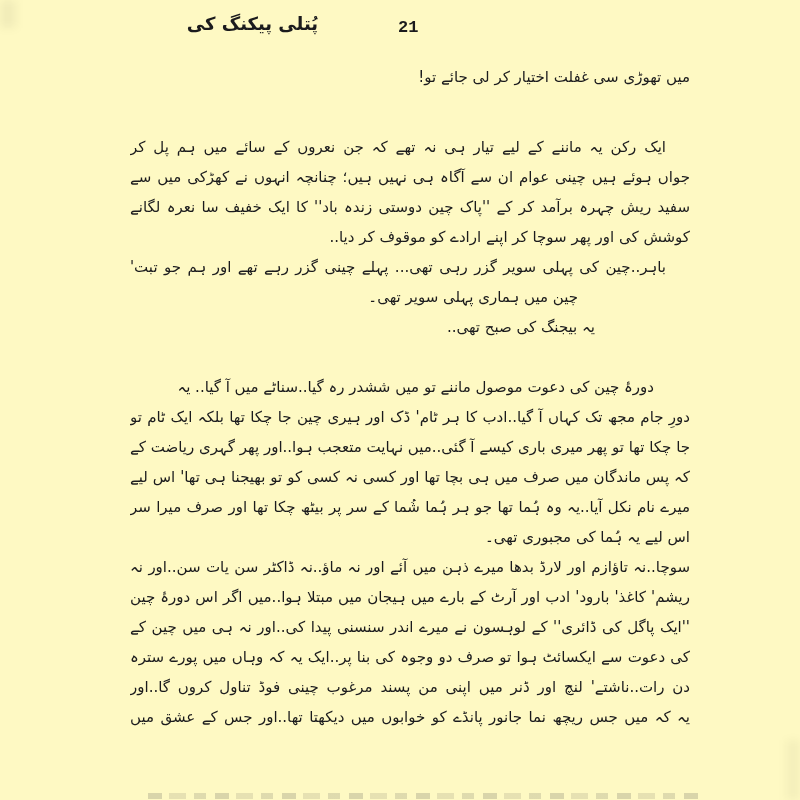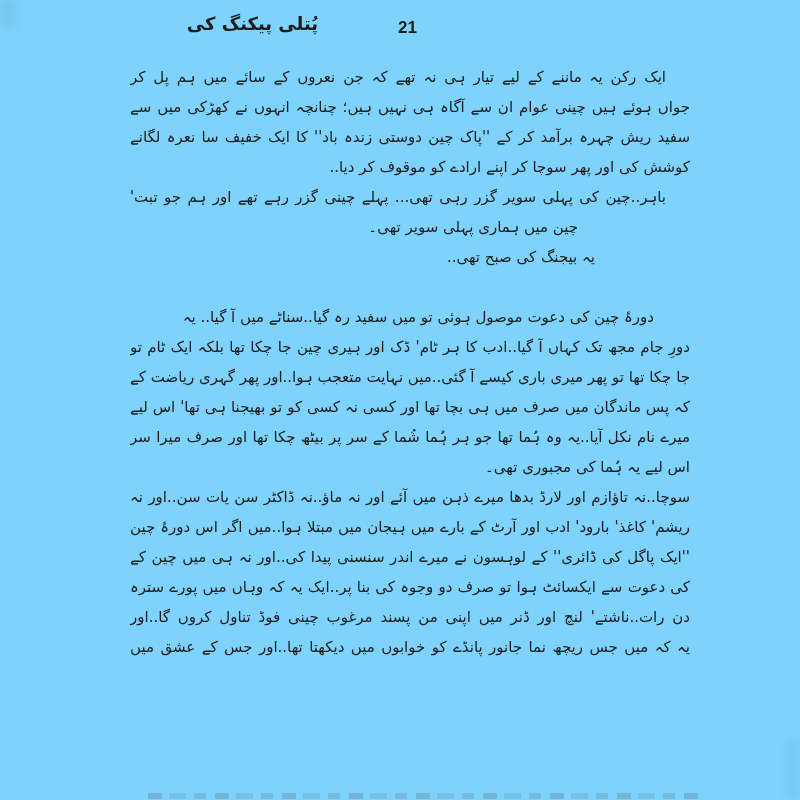--- a/index.html
+++ b/index.html
@@ -1,21 +1,21 @@
 <!DOCTYPE html>
 <html lang="ur"><head>
 <meta charset="utf-8">
 <style>
   html, body { margin: 0; padding: 0; background: #ffffff; }
 
   .page {
     position: relative;
     width: 800px;
     height: 800px;
-    background: #7dd3fc;
+    background: #fef9c3;
     font-family: "DejaVu Sans", sans-serif;
     color: #1b1b1d;
     overflow: hidden;
   }
 
   
   .smudge-tl {
     position: absolute; left: 0; top: 0; width: 16px; height: 28px;
     background: rgba(0,0,0,0.05); filter: blur(4px);
   }
@@ -34,21 +34,21 @@
     font-size: 18px;
     font-weight: bold;
     letter-spacing: 0;
     white-space: nowrap;
   }
 
   .page-number {
     position: absolute;
     top: 18px;
     left: 398px;
-    font-family: Liberation Sans, sans-serif;
+    font-family: Liberation Mono, monospace;
     font-weight: bold;
     font-size: 17px;
   }
 
   .text-body {
     position: absolute;
     top: 62px;
     left: 130px;
     width: 560px;
     direction: rtl;
@@ -94,30 +94,31 @@
 
   <div class="smudge-tl"></div>
   <div class="smudge-br"></div>
 
   <div class="running-header-title">پُتلی پیکنگ کی</div>
 
   <div class="page-number">21</div>
 
   <div class="text-body" style="direction: rtl;">
       <div class="text-block">
-        <div class="line fill" style="padding-right: 24px;">ایک رکن یہ ماننے کے لیے تیار ہی نہ تھے کہ جن نعروں کے سائے میں ہم پل کر</div>
+        <div class="line">میں تھوڑی سی غفلت اختیار کر لی جائے تو!</div>
+        <div class="line fill" style="padding-right: 24px; margin-top: 40px;">ایک رکن یہ ماننے کے لیے تیار ہی نہ تھے کہ جن نعروں کے سائے میں ہم پل کر</div>
         <div class="line fill">جواں ہوئے ہیں چینی عوام ان سے آگاہ ہی نہیں ہیں؛ چنانچہ انہوں نے کھڑکی میں سے اپنا</div>
         <div class="line fill">سفید ریش چہرہ برآمد کر کے ''پاک چین دوستی زندہ باد'' کا ایک خفیف سا نعرہ لگانے کی</div>
         <div class="line">کوشش کی اور پھر سوچا کر اپنے ارادے کو موقوف کر دیا..</div>
         <div class="line fill" style="padding-right: 24px;">باہر..چین کی پہلی سویر گزر رہی تھی... پہلے چینی گزر رہے تھے اور ہم جو تبت' منگولیا</div>
         <div class="line" style="padding-right: 112px;">چین میں ہماری پہلی سویر تھی۔</div>
         <div class="line" style="padding-right: 95px;">یہ بیجنگ کی صبح تھی..</div>
       </div>
       <div class="text-block gap-before">
-        <div class="line" style="padding-right: 36px;">دورۂ چین کی دعوت موصول ہوئی تو میں سفید رہ گیا..سناٹے میں آ گیا.. یہ</div>
+        <div class="line" style="padding-right: 36px;">دورۂ چین کی دعوت موصول ماننے تو میں ششدر رہ گیا..سناٹے میں آ گیا.. یہ</div>
         <div class="line fill">دورِ جام مجھ تک کہاں آ گیا..ادب کا ہر ٹام' ڈک اور ہیری چین جا چکا تھا بلکہ ایک ٹام تو دو مرتبہ</div>
         <div class="line fill">جا چکا تھا تو پھر میری باری کیسے آ گئی..میں نہایت متعجب ہوا..اور پھر گہری ریاضت کے بعد یہ کھلا</div>
         <div class="line fill">کہ پس ماندگان میں صرف میں ہی بچا تھا اور کسی نہ کسی کو تو بھیجنا ہی تھا' اس لیے یہ قرعۂ چین</div>
         <div class="line fill">میرے نام نکل آیا..یہ وہ ہُما تھا جو ہر ہُما شُما کے سر پر بیٹھ چکا تھا اور صرف میرا سر ہی باقی بچا تھا'</div>
         <div class="line">اس لیے یہ ہُما کی مجبوری تھی۔</div>
       </div>
       <div class="text-block">
         <div class="line fill">سوچا..نہ تاؤازم اور لارڈ بدھا میرے ذہن میں آئے اور نہ ماؤ..نہ ڈاکٹر سن یات سن..اور نہ</div>
         <div class="line fill">ریشم' کاغذ' بارود' ادب اور آرٹ کے بارے میں ہیجان میں مبتلا ہوا..میں اگر اس دورۂ چین</div>
         <div class="line fill">''ایک پاگل کی ڈائری'' کے لوہسون نے میرے اندر سنسنی پیدا کی..اور نہ ہی میں چین کے</div>

